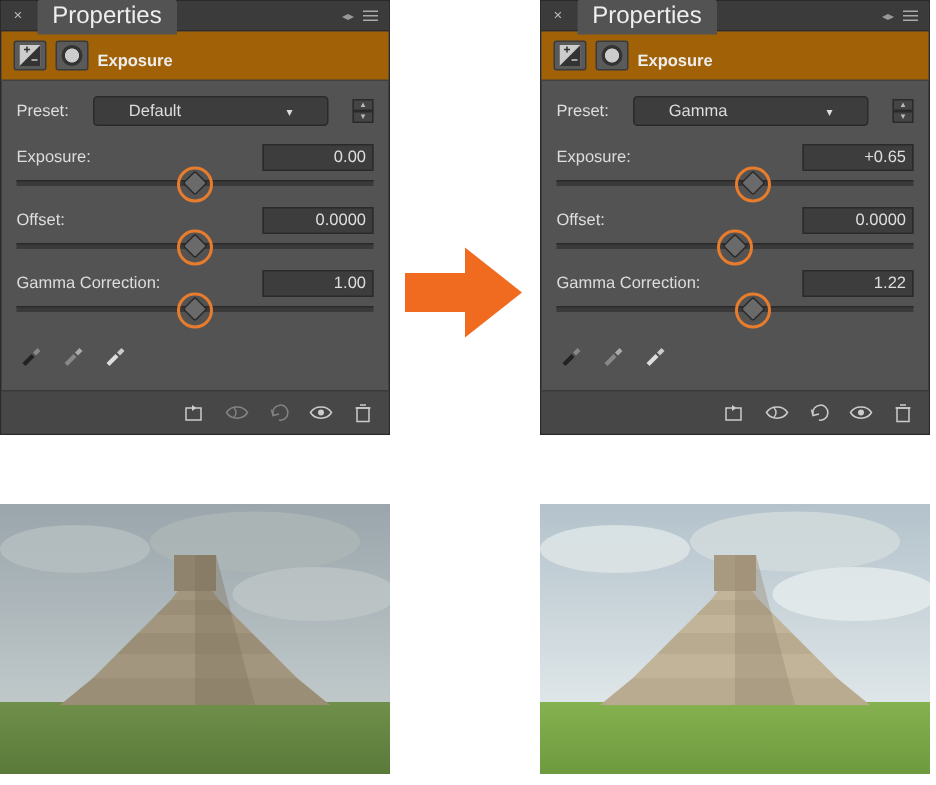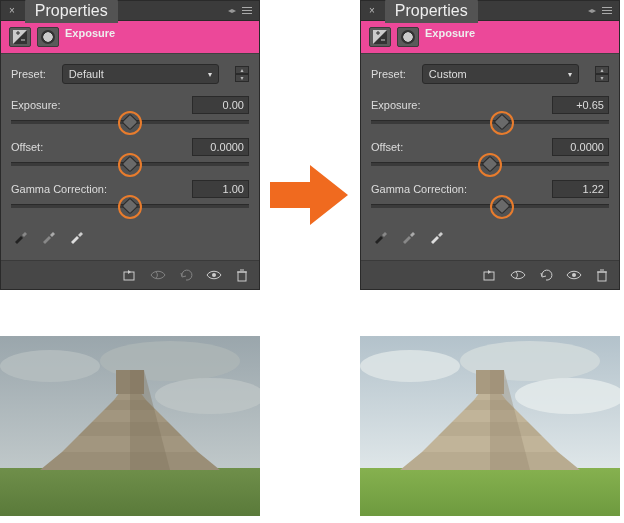--- a/index.html
+++ b/index.html
@@ -39,56 +39,56 @@
     font-size: 16px;
     color: #eee;
   }
   .titlebar-spacer { flex: 1; }
   .collapse-icon { color: #999; font-size: 8px; padding: 0 3px; }
   .menu-icon { display:flex; flex-direction:column; gap:2px; padding:0 3px;}
   .menu-icon span { width:10px; height:1px; background:#aaa; display:block; }
 
   .subheader {
     display: flex;
-    align-items: flex-start;
+    align-items: flex-end;
     gap: 6px;
     padding: 6px 8px;
     border-bottom: 1px solid #404040;
-    background: #ec4899;
+    background: #a16207;
   }
   .icon-btn {
     width: 22px; height: 20px;
     background: #5a5a5a;
     border: 1px solid #3a3a3a;
     display: flex; align-items: center; justify-content: center;
     border-radius: 2px;
   }
   .icon-exposure { width:14px; height:14px; }
   .icon-mask { width:14px; height:14px; border-radius:50%; background: radial-gradient(circle, #ccc 45%, #333 50%); }
   .subheader-title { font-weight: bold; color: #eee; }
 
   .body { padding: 10px 10px 6px 10px; }
   .preset-row { display:flex; align-items:center; gap:16px; margin-bottom: 12px; }
   .preset-select {
     flex: 1;
     background: #3d3d3d;
     border: 1px solid #2a2a2a;
     color: #ddd;
     height: 20px;
-    padding: 0 6px;
+    padding: 0 23px;
     border-radius: 3px;
     display:flex; align-items:center; justify-content:space-between;
   }
   .stepper { width:14px; display:flex; flex-direction:column; }
   .stepper div { font-size:6px; color:#bbb; line-height:6px; text-align:center; background:#454545; border:1px solid #2a2a2a;}
 
   .slider-group { margin-bottom: 14px; position: relative; }
   .slider-labelrow { display:flex; justify-content:space-between; align-items:center; margin-bottom:6px; }
   .value-box {
-    width: 57px; height: 18px;
+    width: 74px; height: 18px;
     background: #3d3d3d;
     border: 1px solid #2a2a2a;
     color: #ddd;
     text-align: right;
     padding: 0 4px;
     line-height: 16px;
     font-size: 11px;
   }
   .track {
     height: 4px;
@@ -306,21 +306,21 @@
     </span>
     <span class="icon-btn">
         <span class="icon-mask"></span>
       </span>
     <span class="subheader-title">Exposure</span>
   </div>
   <div class="body">
     <div class="preset-row">
       <span>Preset:</span>
       <div class="preset-select">
-        <span>Custom</span>
+        <span>Gamma</span>
         <span style="font-size:8px;">▾</span>
       </div>
       <div class="stepper">
           <div>▴</div>
           <div>▾</div>
         </div>
     </div>
 
     <div class="slider-group">
       <div class="slider-labelrow">

